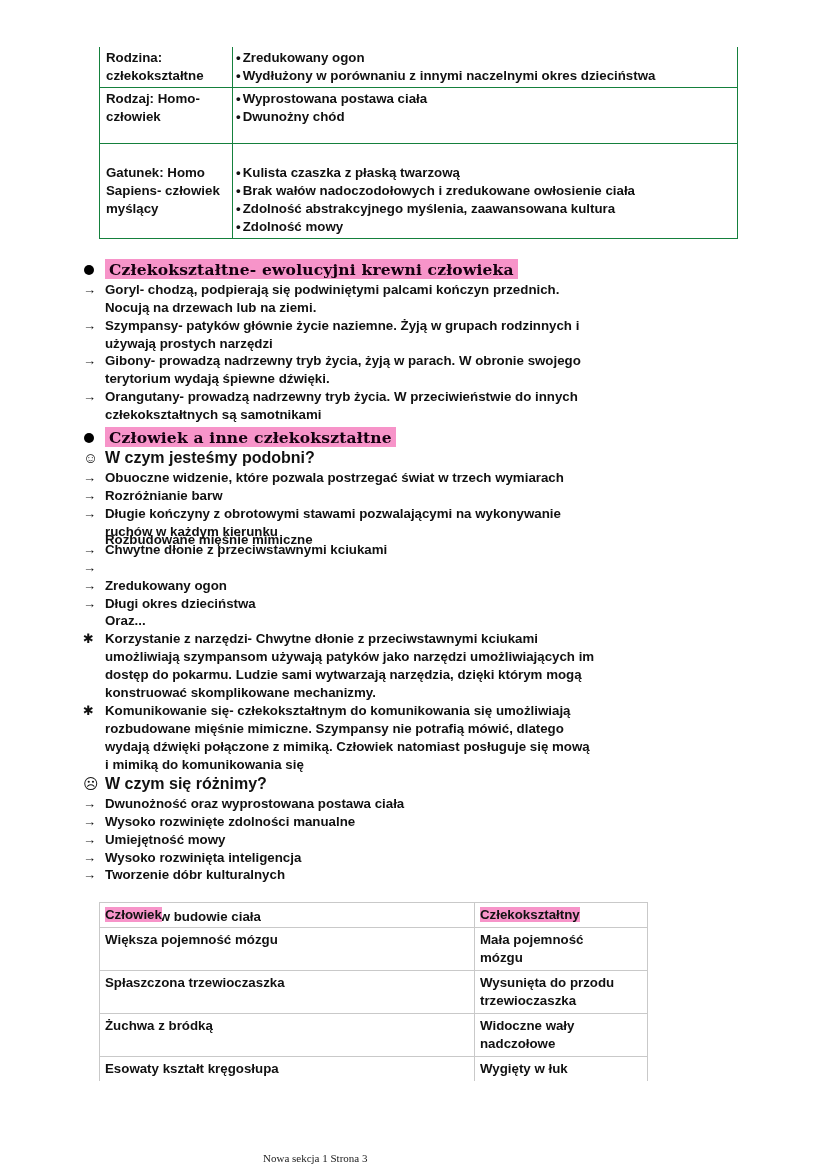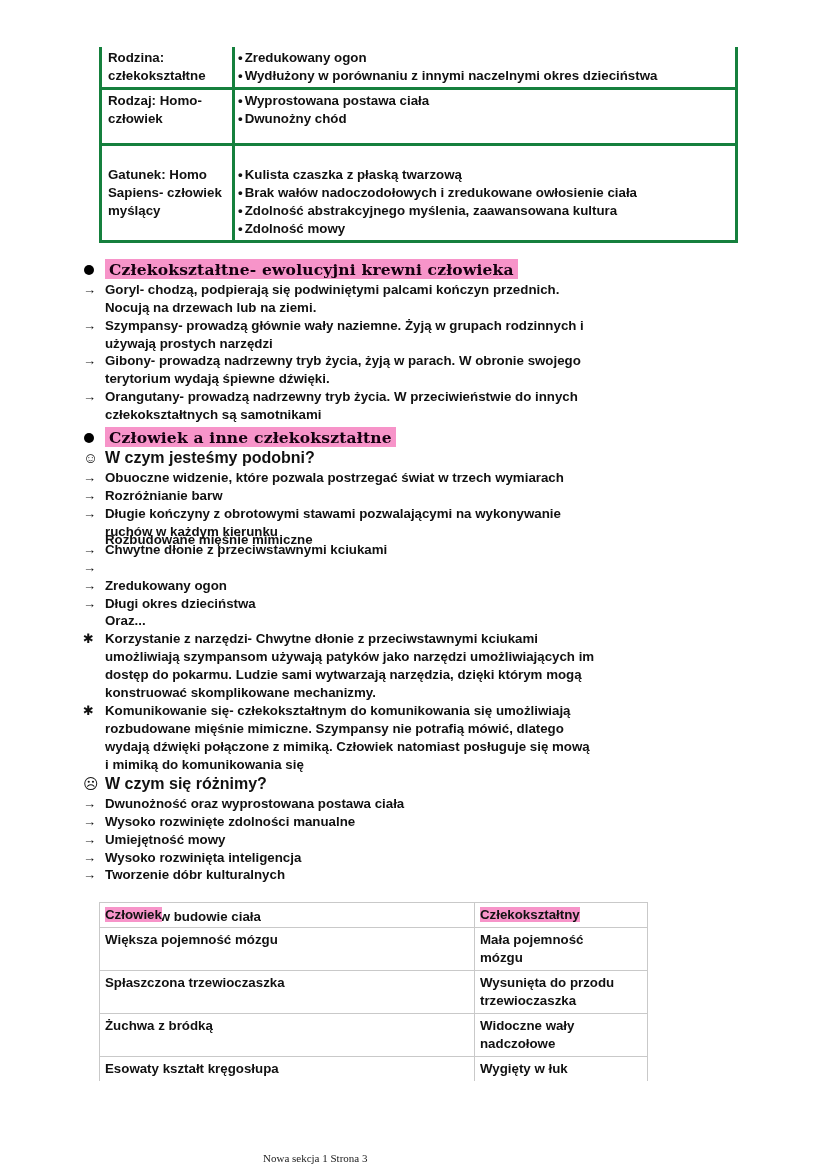--- a/index.html
+++ b/index.html
@@ -2,21 +2,21 @@
 <html><head>
 <meta charset="utf-8">
 <style>
   * { box-sizing: border-box; margin: 0; padding: 0; }
   html, body { width: 828px; height: 1170px; background: #ffffff; overflow: hidden; }
   body { position: relative; font-family: "Liberation Sans", "DejaVu Sans", sans-serif; color: #111; }
   .b { font-weight: bold; font-size: 13.3px; line-height: 18px; color: #111; }
 
   
   .tax-table { position: absolute; left: 99px; top: 47px; width: 639px; border-collapse: collapse; }
-  .tax-table td { border: 3px solid #15803d; vertical-align: top; padding: 2px 6px 2px 6px; }
+  .tax-table td { border: 1px solid #15803d; vertical-align: top; padding: 2px 6px 2px 6px; }
   .tax-table tr:first-child td { border-top: none; }
   .tax-table td.c1 { width: 133px; margin-top: 40px; }
   .tax-table td.c2 { padding-left: 3px; }
   .bul { display: block; }
   .bul::before { content: "\2022"; margin-right: 2px; }
   .ind { position: absolute; left: 105px; white-space: nowrap; }
   .mk { position: absolute; left: 83px; width: 18px; display: inline-block; font-size: 13px; font-weight: normal; }
   .heading {
     font-family: "DejaVu Serif", "Liberation Serif", serif;
     font-weight: 900; font-size: 15.5px; letter-spacing: 0.2px;
@@ -80,21 +80,21 @@
 <span class="dot" style="top:265px;"></span>
 <div class="ind" style="top:260px;">
   <span class="heading">Człekokształtne- ewolucyjni krewni człowieka</span>
 </div>
 
 <span class="mk b" style="top:281px;">→</span>
 <div class="ind b" style="top:281px;">Goryl- chodzą, podpierają się podwiniętymi palcami kończyn przednich.</div>
 <div class="ind b" style="top:299px;">Nocują na drzewach lub na ziemi.</div>
 
 <span class="mk b" style="top:317px;">→</span>
-<div class="ind b" style="top:317px;">Szympansy- prowadzą głównie wały naziemne. Żyją w grupach rodzinnych i</div>
+<div class="ind b" style="top:317px;">Szympansy- patyków głównie życie naziemne. Żyją w grupach rodzinnych i</div>
 <div class="ind b" style="top:335px;">używają prostych narzędzi</div>
 
 <span class="mk b" style="top:352px;">→</span>
 <div class="ind b" style="top:352px;">Gibony- prowadzą nadrzewny tryb życia, żyją w parach. W obronie swojego</div>
 <div class="ind b" style="top:370px;">terytorium wydają śpiewne dźwięki.</div>
 
 <span class="mk b" style="top:388px;">→</span>
 <div class="ind b" style="top:388px;">Orangutany- prowadzą nadrzewny tryb życia. W przeciwieństwie do innych</div>
 <div class="ind b" style="top:406px;">człekokształtnych są samotnikami</div>
 

